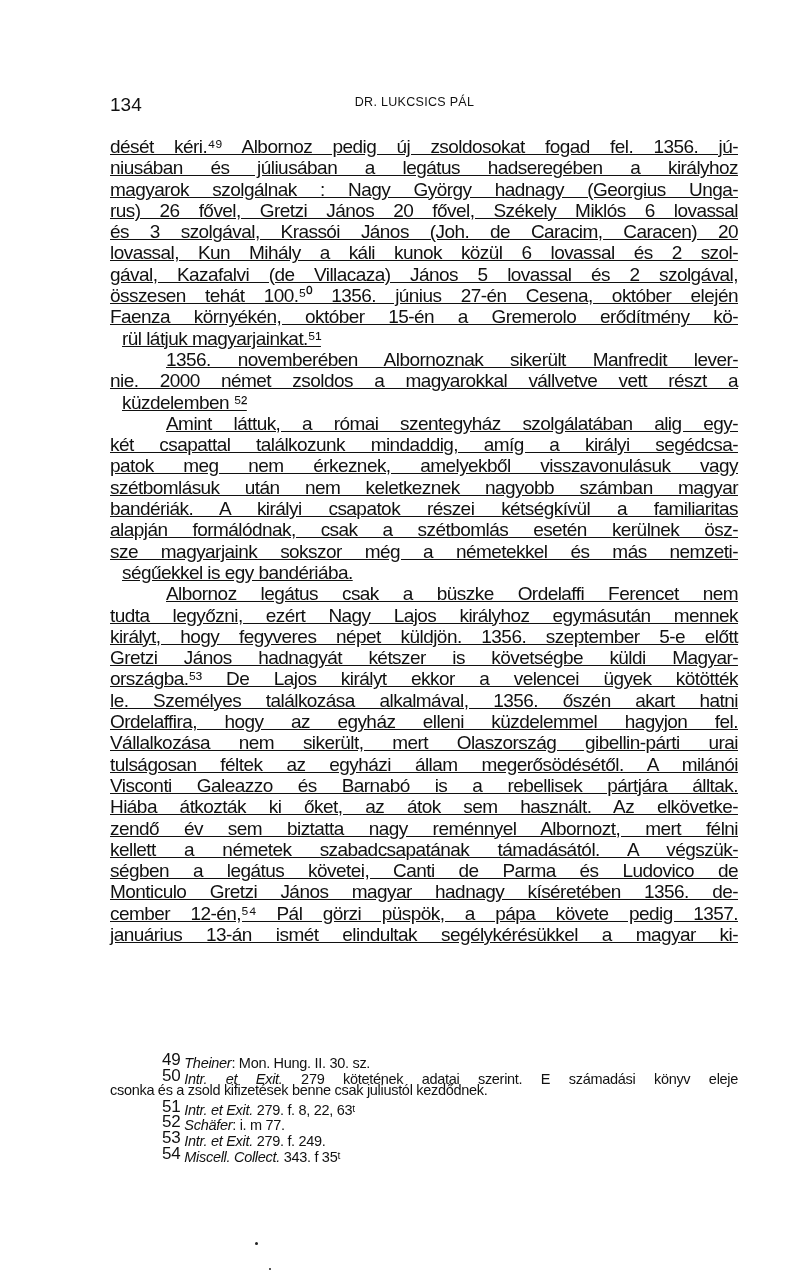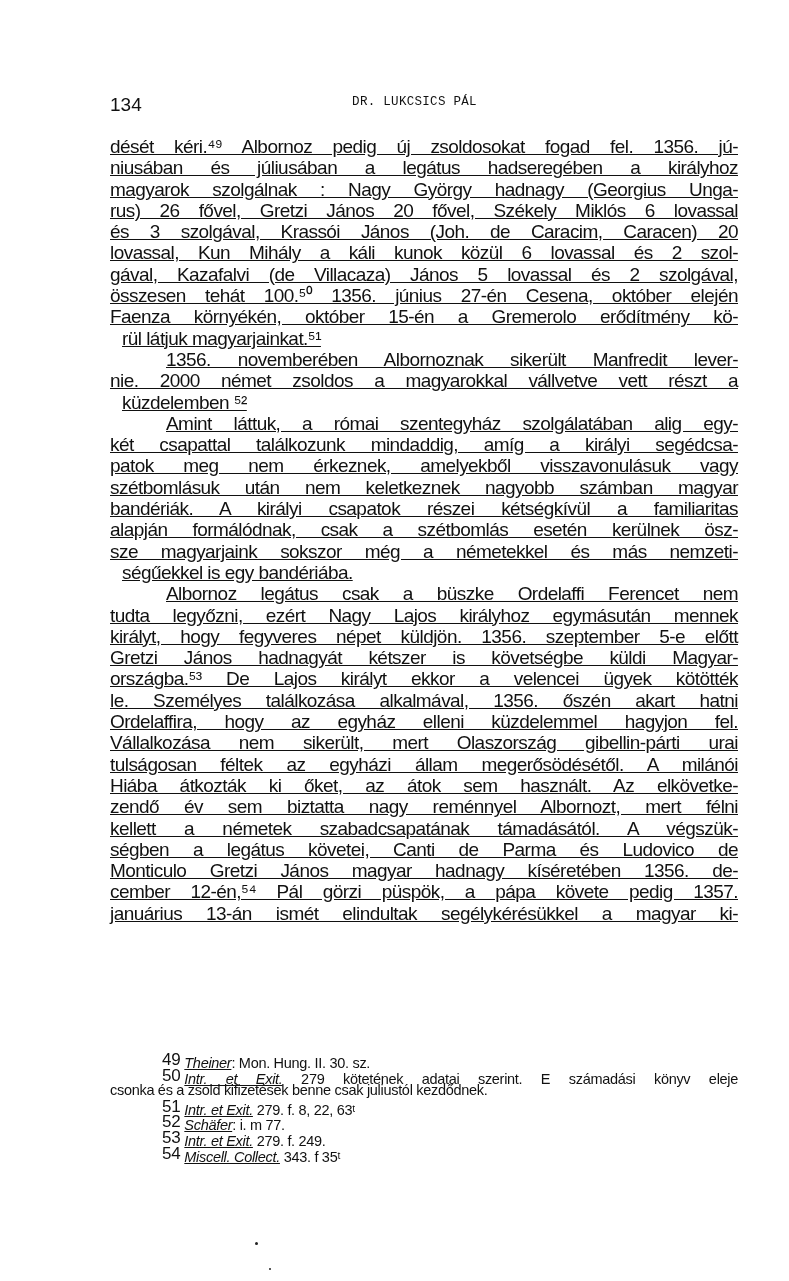--- a/index.html
+++ b/index.html
@@ -25,21 +25,20 @@
     .running-head {
       position: absolute;
       left: 0;
       width: 789px;
       top: 95px;
       text-align: center;
       font-size: 12.5px;
       letter-spacing: 0.3px;
       padding-left: 40px;
       box-sizing: border-box;
-      font-family: Liberation Mono, monospace;
     }
     .body-text {
       position: absolute;
       left: 110px;
       top: 136px;
       width: 628px;
       font-family: "Liberation Sans Narrow", "Liberation Sans", sans-serif;
     }
     .line {
       display: block;
@@ -82,21 +81,20 @@
       text-align: justify;
       text-align-last: justify;
     }
     .fn-num {
       font-size: 17px;
       vertical-align: 3px;
       margin-right: 4px;
     }
     .it {
       font-style: italic;
-      text-decoration: underline;
     }
     .dot {
       position: absolute;
       background: #222;
       border-radius: 50%;
     }
   </style>
 </head>
 <body>
 
@@ -128,20 +126,21 @@
     <span class="line last">ségűekkel is egy bandériába.</span>
     <span class="line indent">Albornoz legátus csak a büszke Ordelaffi Ferencet nem</span>
     <span class="line">tudta legyőzni, ezért Nagy Lajos királyhoz egymásután mennek</span>
     <span class="line">királyt, hogy fegyveres népet küldjön. 1356. szeptember 5-e előtt</span>
     <span class="line">Gretzi János hadnagyát kétszer is követségbe küldi Magyar-</span>
     <span class="line">országba.⁵³ De Lajos királyt ekkor a velencei ügyek kötötték</span>
     <span class="line">le. Személyes találkozása alkalmával, 1356. őszén akart hatni</span>
     <span class="line">Ordelaffira, hogy az egyház elleni küzdelemmel hagyjon fel.</span>
     <span class="line">Vállalkozása nem sikerült, mert Olaszország gibellin-párti urai</span>
     <span class="line">tulságosan féltek az egyházi állam megerősödésétől. A milánói</span>
+    <span class="line">Visconti Galeazzo és Barnabó is a rebellisek pártjára álltak.</span>
     <span class="line">Hiába átkozták ki őket, az átok sem használt. Az elkövetke-</span>
     <span class="line">zendő év sem biztatta nagy reménnyel Albornozt, mert félni</span>
     <span class="line">kellett a németek szabadcsapatának támadásától. A végszük-</span>
     <span class="line">ségben a legátus követei, Canti de Parma és Ludovico de</span>
     <span class="line">Monticulo Gretzi János magyar hadnagy kíséretében 1356. de-</span>
     <span class="line">cember 12-én,⁵⁴ Pál görzi püspök, a pápa követe pedig 1357.</span>
     <span class="line">január­ius 13-án ismét elindultak segélykérésükkel a magyar ki-</span>
   </div>
 
   <div class="footnotes">

